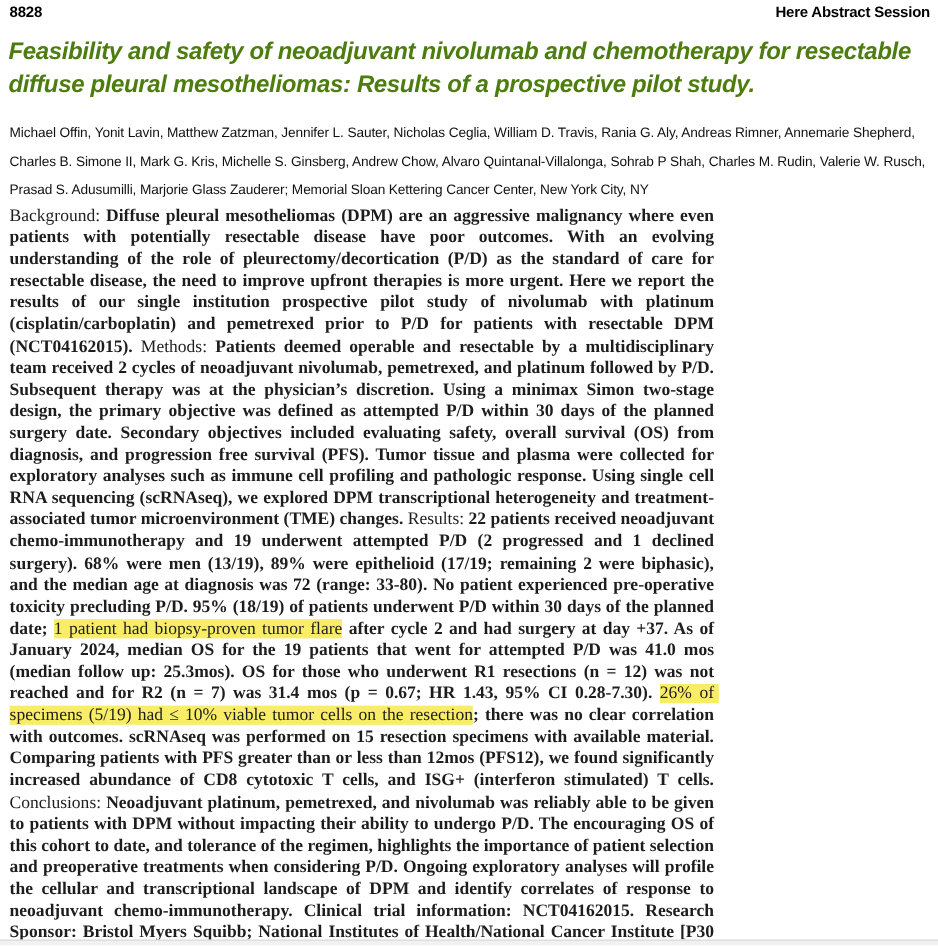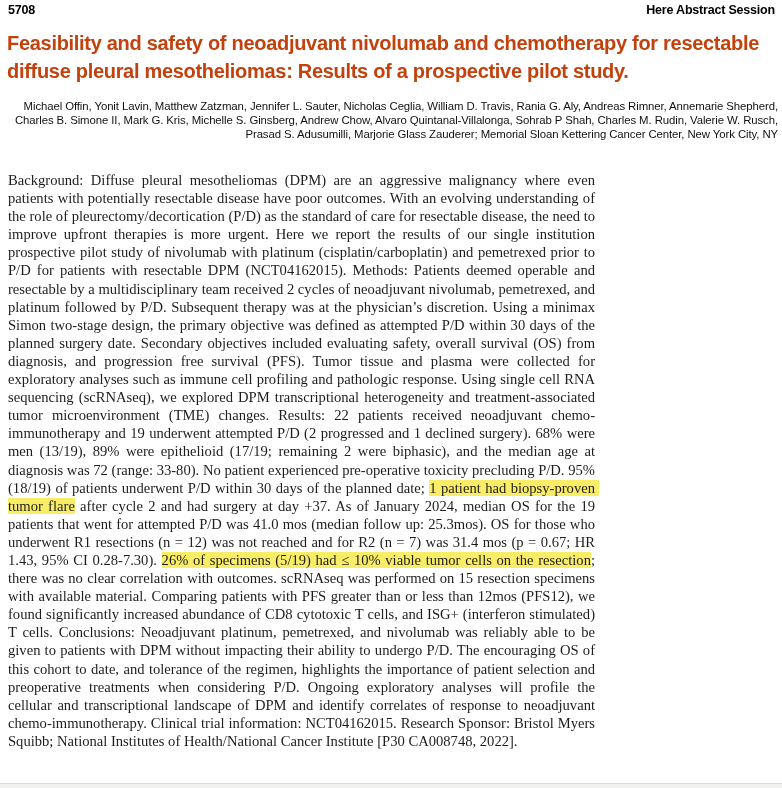--- a/index.html
+++ b/index.html
@@ -15,52 +15,52 @@
     position:absolute;top:3px;left:8px;right:7px;
     display:flex;justify-content:space-between;align-items:flex-start;
   }
   .abstract-number,.session-label{
     font-weight:700;font-size:12.5px;line-height:15px;letter-spacing:-0.2px;
     color:#000;
   }
   .title{
     position:absolute;top:29px;left:7px;width:772px;
     font-weight:700;font-size:20px;line-height:28px;letter-spacing:-0.3px;
-    color:#c2410c;
+    color:#4d7c0f;
+    font-style:italic;
   }
   .authors{
     position:absolute;top:99px;left:8px;width:770px;
-    font-weight:400;font-size:11.4px;line-height:14px;letter-spacing:-0.1px;
+    font-weight:400;font-size:11.4px;line-height:24px;letter-spacing:-0.1px;
     color:#111;
-    text-align:right;
   }
   .body-text{
     position:absolute;top:171px;left:8px;width:587px;
     margin:0;
     font-family:"Liberation Serif",serif;
     font-size:14.6px;line-height:18.1px;
     text-align:justify;
     color:#1d1d1d;
   }
   .body-text span{white-space:pre-wrap;}
   .bold{font-weight:400;}
-  .normal{font-weight:400;margin-top:48px;}
+  .normal{font-weight:700;margin-top:48px;}
   .highlight{background-color:#f9ec66;}
   .page-edge{
     position:absolute;left:0;bottom:0;width:782px;height:5px;
     background:#f1f1ef;border-top:1px solid #d9d9d7;box-sizing:border-box;
   }
 </style>
 </head>
 <body>
 
 <div class="page">
 
   <div class="header-row">
-    <span class="abstract-number">5708</span>
+    <span class="abstract-number">8828</span>
     <span class="session-label">Here Abstract Session</span>
   </div>
 
   <h1 class="title" style="margin:0;">Feasibility and safety of neoadjuvant nivolumab and chemotherapy for resectable diffuse pleural mesotheliomas: Results of a prospective pilot study.</h1>
 
   <div class="authors">Michael Offin, Yonit Lavin, Matthew Zatzman, Jennifer L. Sauter, Nicholas Ceglia, William D. Travis, Rania G. Aly, Andreas Rimner, Annemarie Shepherd, Charles B. Simone II, Mark G. Kris, Michelle S. Ginsberg, Andrew Chow, Alvaro Quintanal-Villalonga, Sohrab P Shah, Charles M. Rudin, Valerie W. Rusch, Prasad S. Adusumilli, Marjorie Glass Zauderer; Memorial Sloan Kettering Cancer Center, New York City, NY</div>
 
   <p class="body-text"><span class="bold">Background:</span><span class="normal"> Diffuse pleural mesotheliomas (DPM) are an aggressive malignancy where even patients with potentially resectable disease have poor outcomes. With an evolving understanding of the role of pleurectomy/decortication (P/D) as the standard of care for resectable disease, the need to improve upfront therapies is more urgent. Here we report the results of our single institution prospective pilot study of nivolumab with platinum (cisplatin/carboplatin) and pemetrexed prior to P/D for patients with resectable DPM (NCT04162015). </span><span class="bold">Methods:</span><span class="normal"> Patients deemed operable and resectable by a multidisciplinary team received 2 cycles of neoadjuvant nivolumab, pemetrexed, and platinum followed by P/D. Subsequent therapy was at the physician’s discretion. Using a minimax Simon two-stage design, the primary objective was defined as attempted P/D within 30 days of the planned surgery date. Secondary objectives included evaluating safety, overall survival (OS) from diagnosis, and progression free survival (PFS). Tumor tissue and plasma were collected for exploratory analyses such as immune cell profiling and pathologic response. Using single cell RNA sequencing (scRNAseq), we explored DPM transcriptional heterogeneity and treatment-associated tumor microenvironment (TME) changes. </span><span class="bold">Results:</span><span class="normal"> 22 patients received neoadjuvant chemo-immunotherapy and 19 underwent attempted P/D (2 progressed and 1 declined surgery). 68% were men (13/19), 89% were epithelioid (17/19; remaining 2 were biphasic), and the median age at diagnosis was 72 (range: 33-80). No patient experienced pre-operative toxicity precluding P/D. 95% (18/19) of patients underwent P/D within 30 days of the planned date; </span><span class="highlight">1 patient had biopsy-proven tumor flare</span><span class="normal"> after cycle 2 and had surgery at day +37. As of January 2024, median OS for the 19 patients that went for attempted P/D was 41.0 mos (median follow up: 25.3mos). OS for those who underwent R1 resections (n = 12) was not reached and for R2 (n = 7) was 31.4 mos (p = 0.67; HR 1.43, 95% CI 0.28-7.30). </span><span class="highlight">26% of specimens (5/19) had ≤ 10% viable tumor cells on the resection</span><span class="normal">; there was no clear correlation with outcomes. scRNAseq was performed on 15 resection specimens with available material. Comparing patients with PFS greater than or less than 12mos (PFS12), we found significantly increased abundance of CD8 cytotoxic T cells, and ISG+ (interferon stimulated) T cells. </span><span class="bold">Conclusions:</span><span class="normal"> Neoadjuvant platinum, pemetrexed, and nivolumab was reliably able to be given to patients with DPM without impacting their ability to undergo P/D. The encouraging OS of this cohort to date, and tolerance of the regimen, highlights the importance of patient selection and preoperative treatments when considering P/D. Ongoing exploratory analyses will profile the cellular and transcriptional landscape of DPM and identify correlates of response to neoadjuvant chemo-immunotherapy. Clinical trial information: NCT04162015. Research Sponsor: Bristol Myers Squibb; National Institutes of Health/National Cancer Institute [P30 CA008748, 2022].</span></p>
 
   <div class="page-edge"></div>

